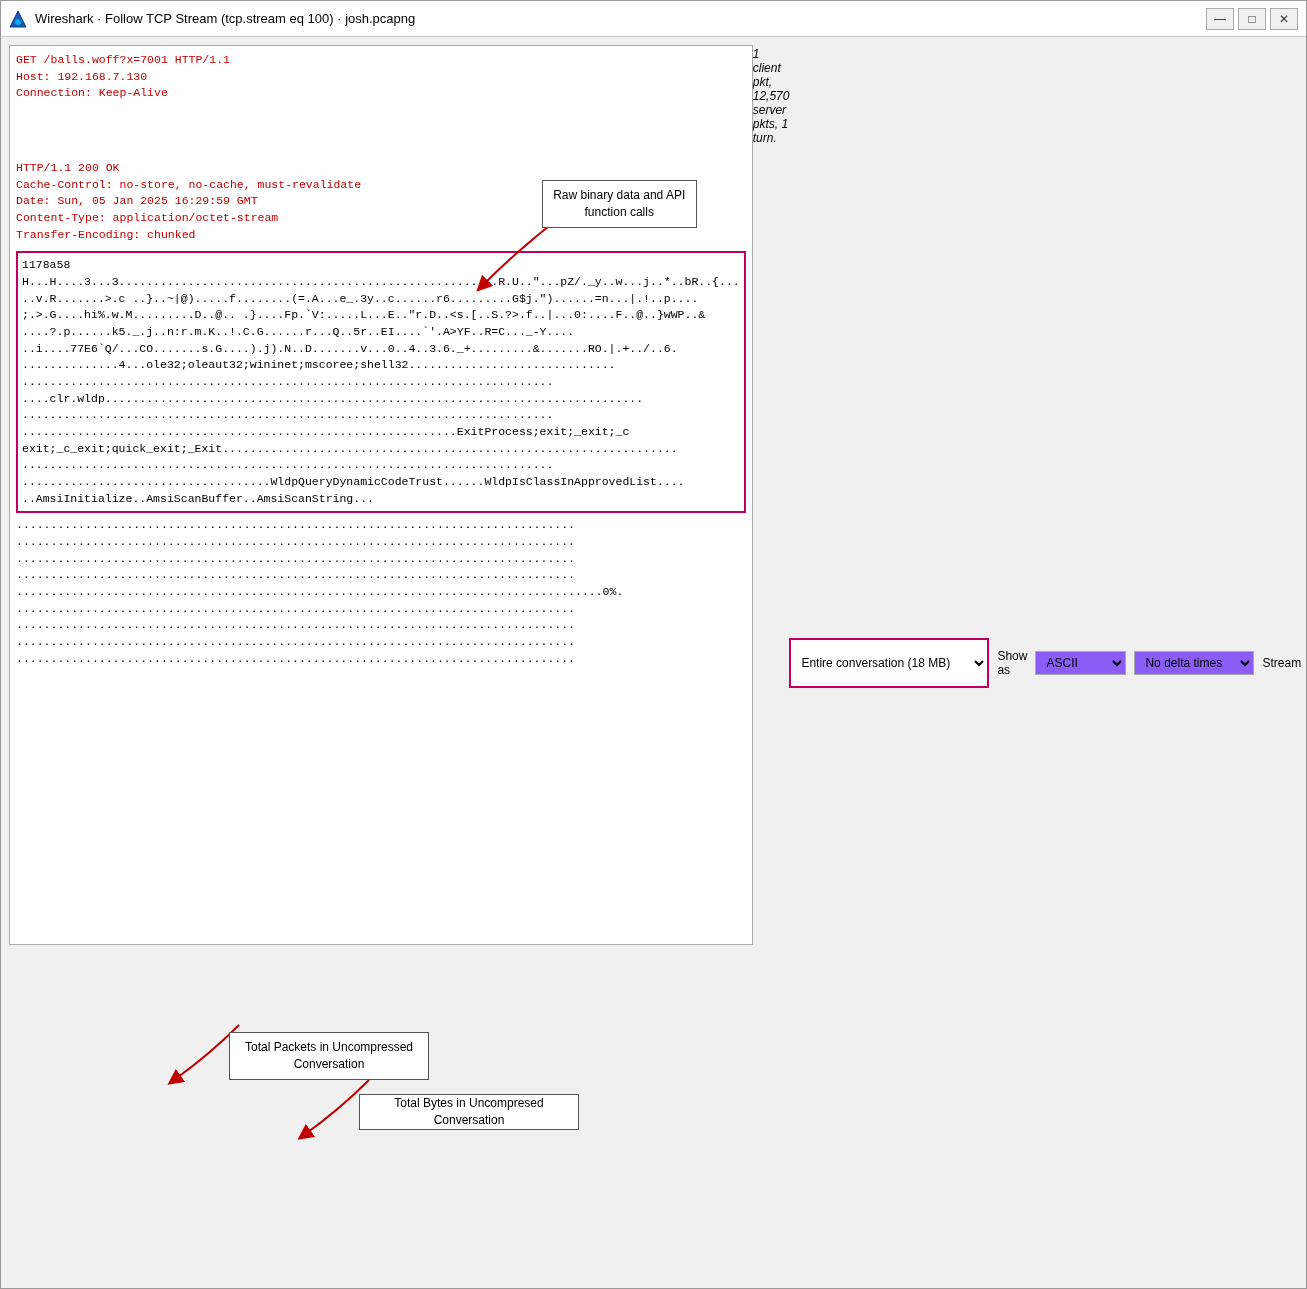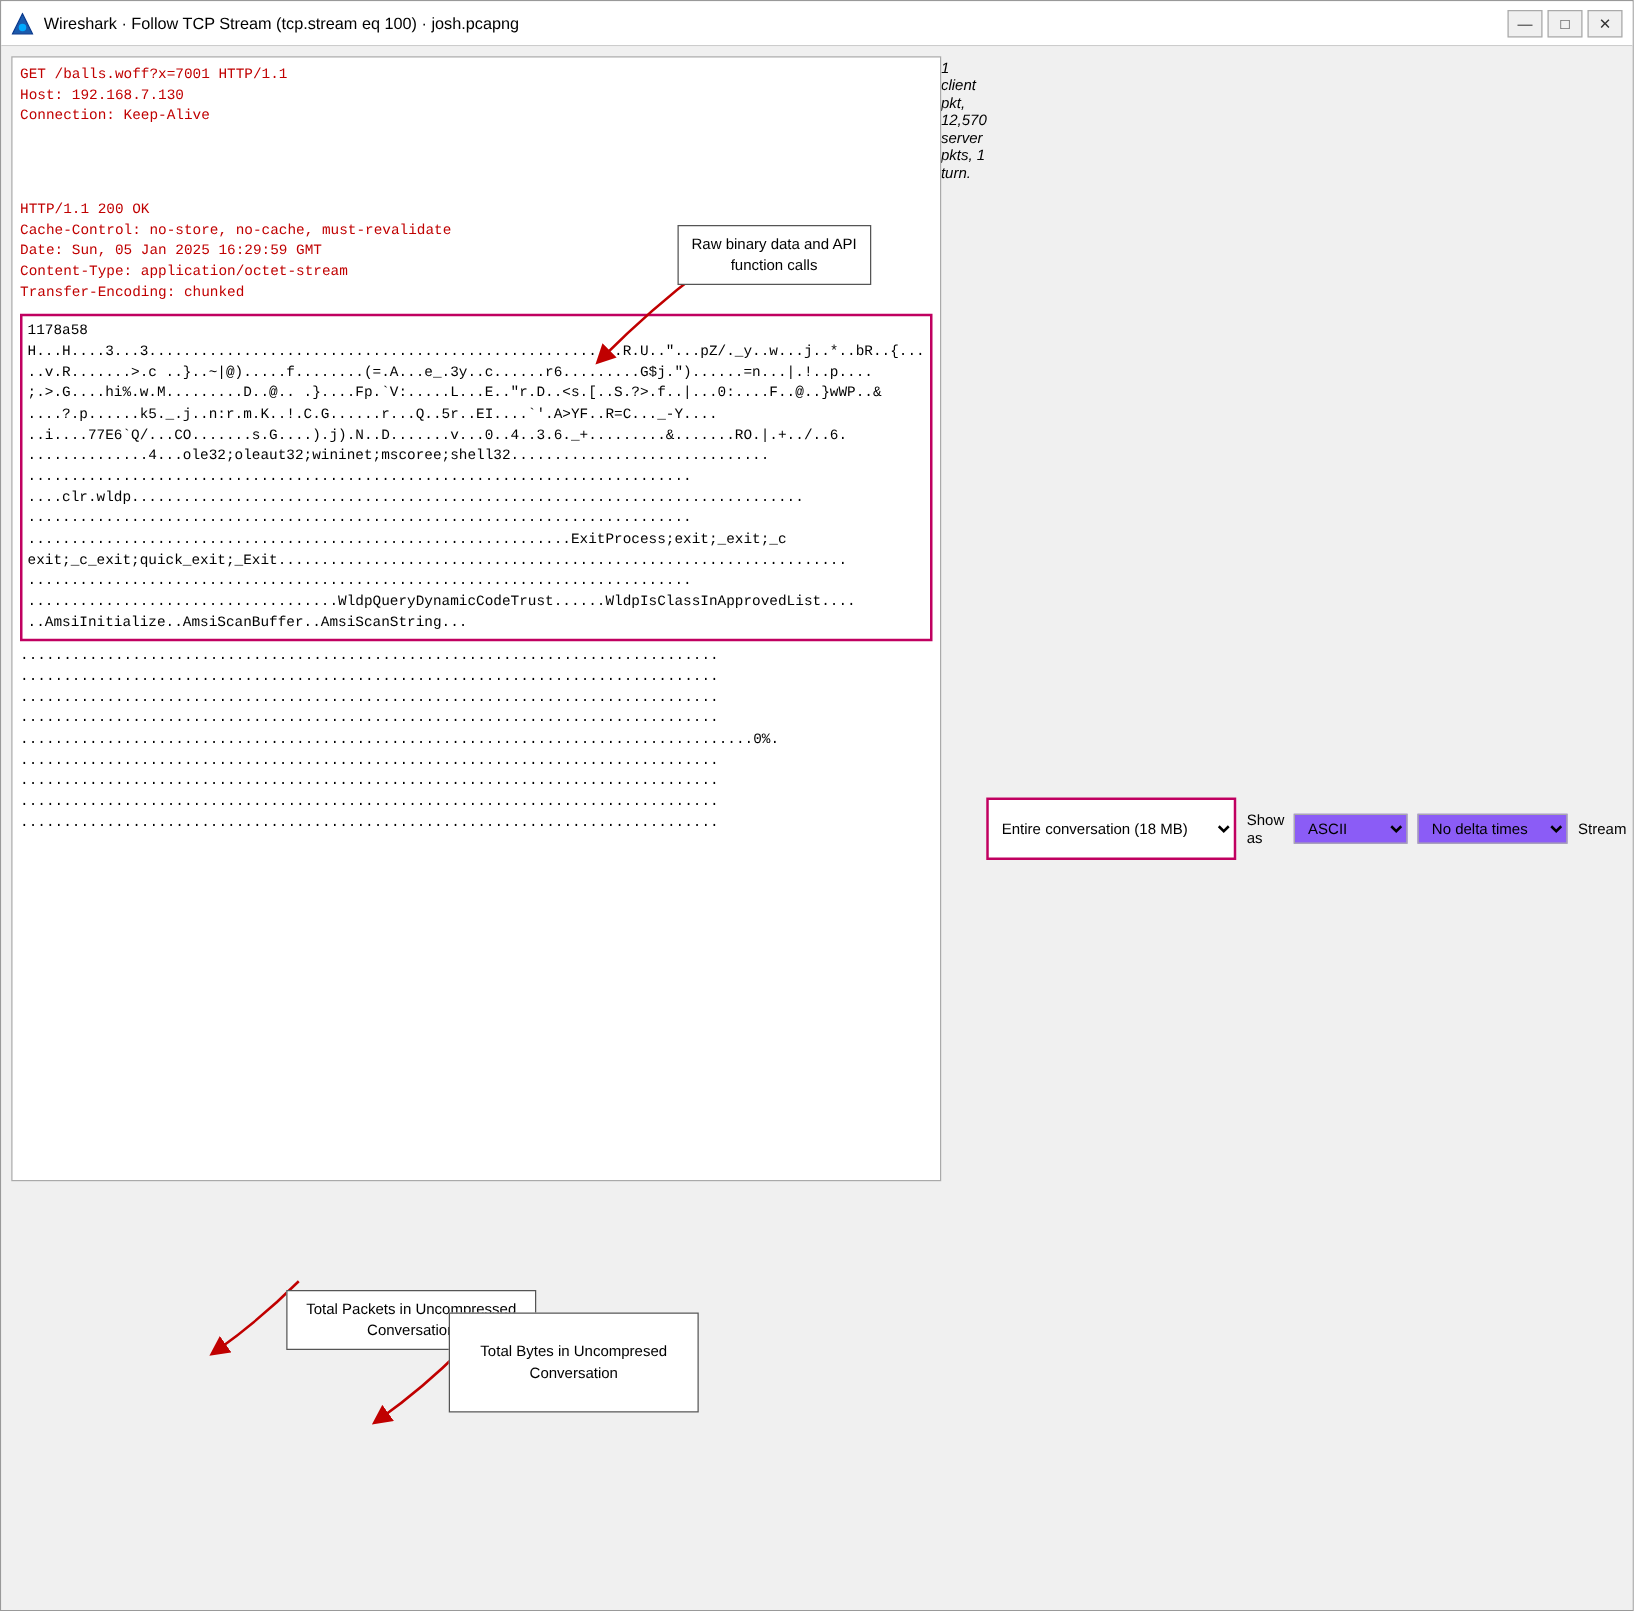--- a/index.html
+++ b/index.html
@@ -353,21 +353,21 @@
       </div>
       <svg style="position:absolute; bottom:195px; left:160px; width:80px; height:60px; z-index:9; overflow:visible;">
         <defs>
           <marker id="arrowhead2" markerWidth="8" markerHeight="8" refX="4" refY="4" orient="auto">
             <path d="M0,0 L8,4 L0,8 Z" fill="#c00000"></path>
           </marker>
         </defs>
         <path d="M70,0 Q40,30 5,55" stroke="#c00000" stroke-width="2" fill="none" marker-end="url(#arrowhead2)"></path>
       </svg>
 
-      <div class="callout-box" style="position:absolute; bottom:150px; left:350px; width:200px; border:1px solid #555; background:#fff; padding:22px 8px; font-size:12px; text-align:center; z-index:10;">
+      <div class="callout-box" style="position:absolute; bottom:150px; left:350px; width:220px; border:1px solid #555; background:#fff; padding:0 8px; font-size:12px; text-align:center; z-index:10;">
         Total Bytes in Uncompresed Conversation
       </div>
       <svg style="position:absolute; bottom:140px; left:290px; width:80px; height:60px; z-index:9; overflow:visible;">
         <defs>
           <marker id="arrowhead3" markerWidth="8" markerHeight="8" refX="4" refY="4" orient="auto">
             <path d="M0,0 L8,4 L0,8 Z" fill="#c00000"></path>
           </marker>
         </defs>
         <path d="M70,0 Q40,30 5,55" stroke="#c00000" stroke-width="2" fill="none" marker-end="url(#arrowhead3)"></path>
       </svg>

